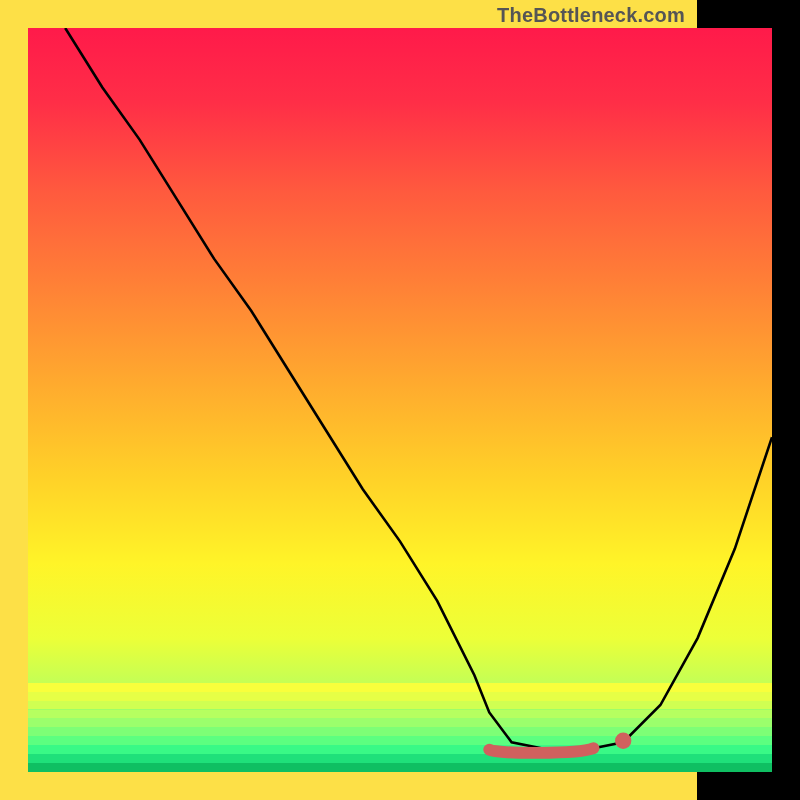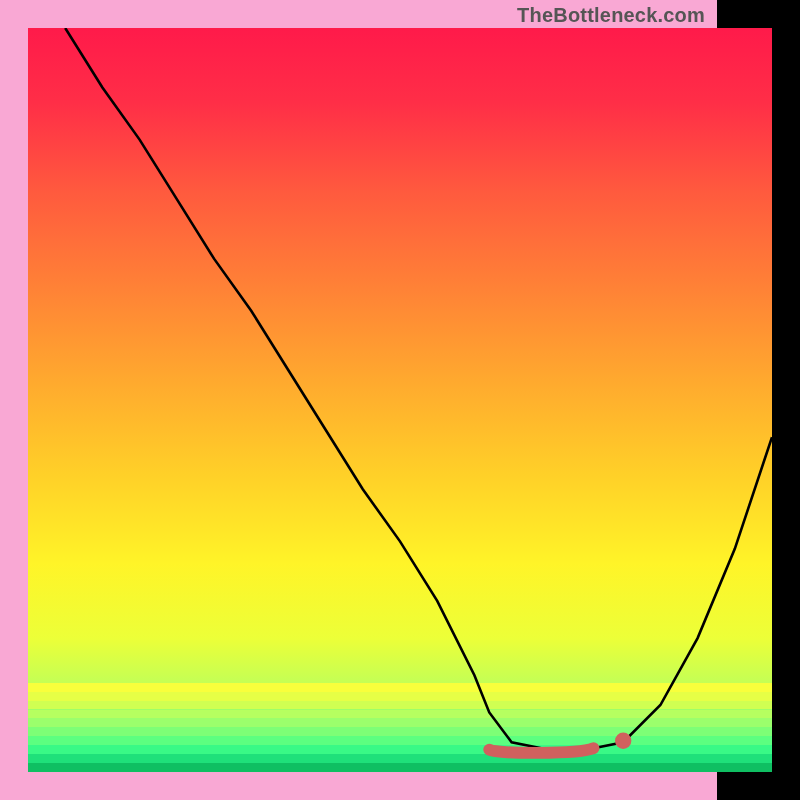--- a/index.html
+++ b/index.html
@@ -7,22 +7,21 @@
     padding: 0;
     width: 800px;
     height: 800px;
     background: #000;
     font-family: Arial, Helvetica, sans-serif;
   }
   .outer {
     position: relative;
     width: 697px;
     height: 800px;
-    background: #f9a8d4;
-    padding-left: 20px;
+    background: #fde047;
   }
   .watermark {
     position: absolute;
     top: 4px;
     right: 12px;
     color: #555;
     font-size: 20px;
     font-weight: 600;
     letter-spacing: 0.2px;
     z-index: 30;

